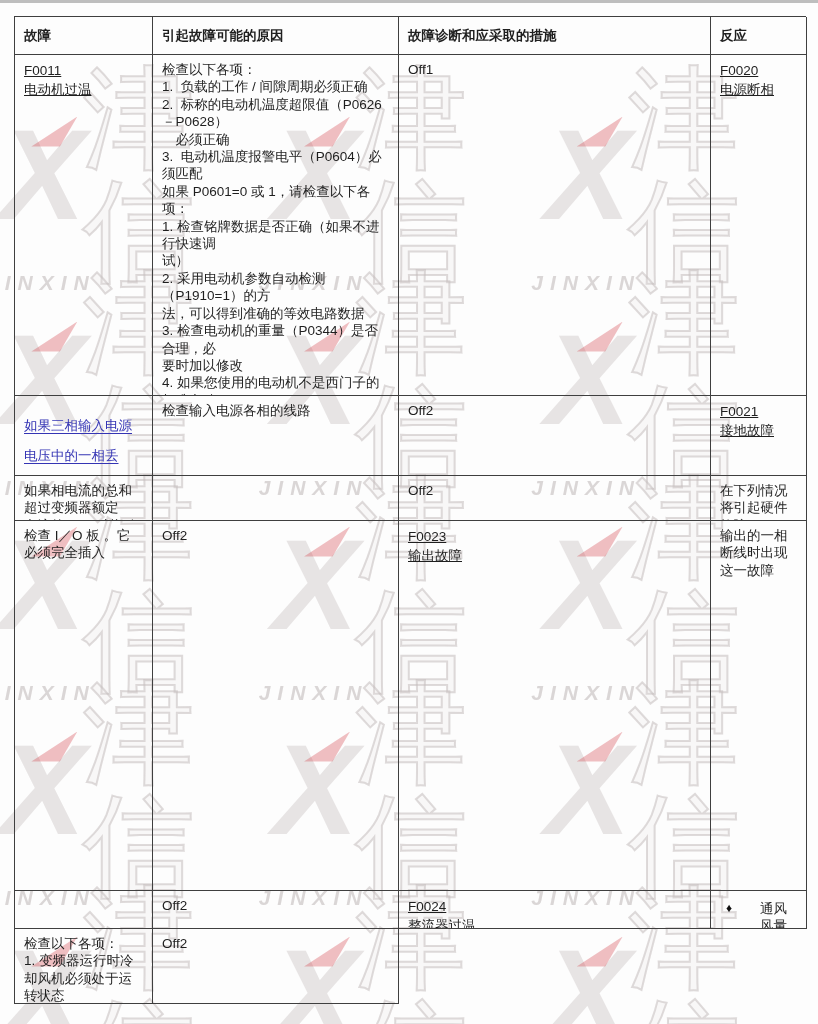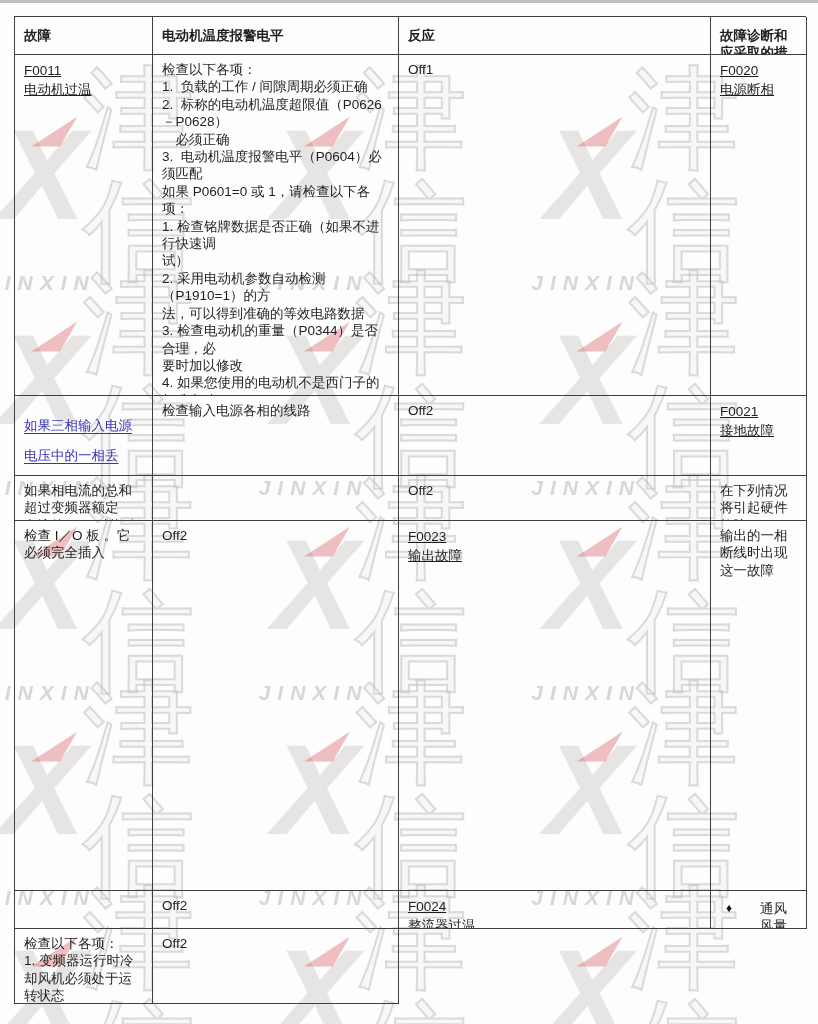--- a/index.html
+++ b/index.html
@@ -185,23 +185,23 @@
       <div class="wm-inner">
         <span class="wm-x">X</span>
         <span class="wm-cn">津信</span>
       </div>
     </div>
   </div>
 
 <div class="fault-table">
 
   <div class="td th">故障</div>
-  <div class="td th">电动机温度报警电平</div>
+  <div class="td th">引起故障可能的原因</div>
+  <div class="td th">故障诊断和应采取的措施</div>
   <div class="td th">反应</div>
-  <div class="td th">故障诊断和应采取的措施</div>
 
   <div class="td code-cell">
       <div>F0011</div>
       <div>电动机过温</div>
     </div>
   <div class="td pre">检查以下各项：
 1.  负载的工作 / 间隙周期必须正确
 2.  标称的电动机温度超限值（P0626－P0628）
 　必须正确
 3.  电动机温度报警电平（P0604）必须匹配

